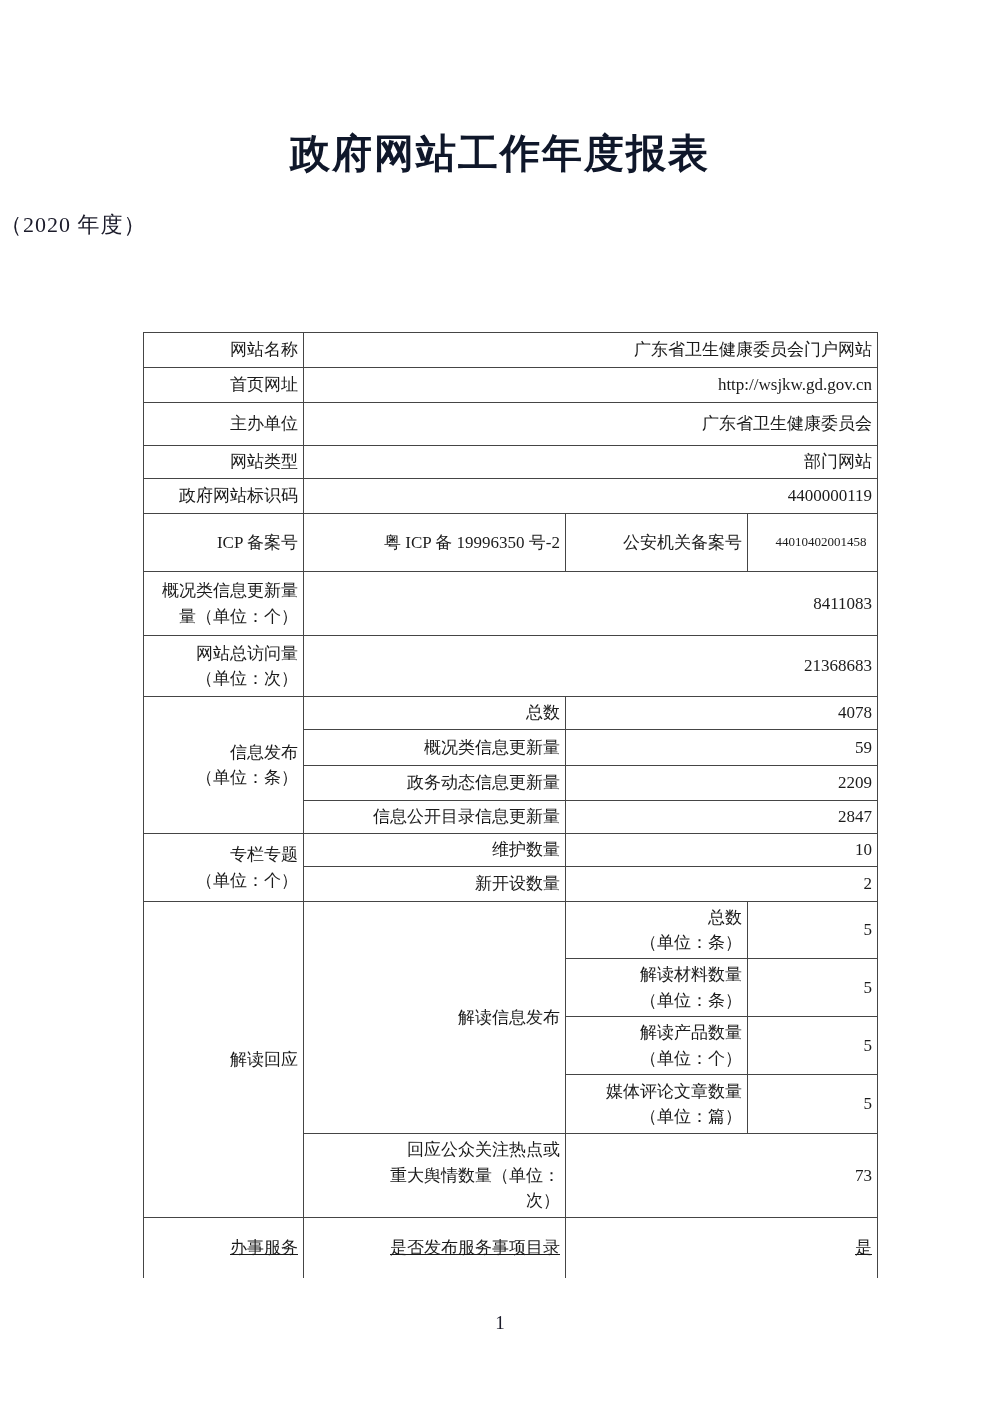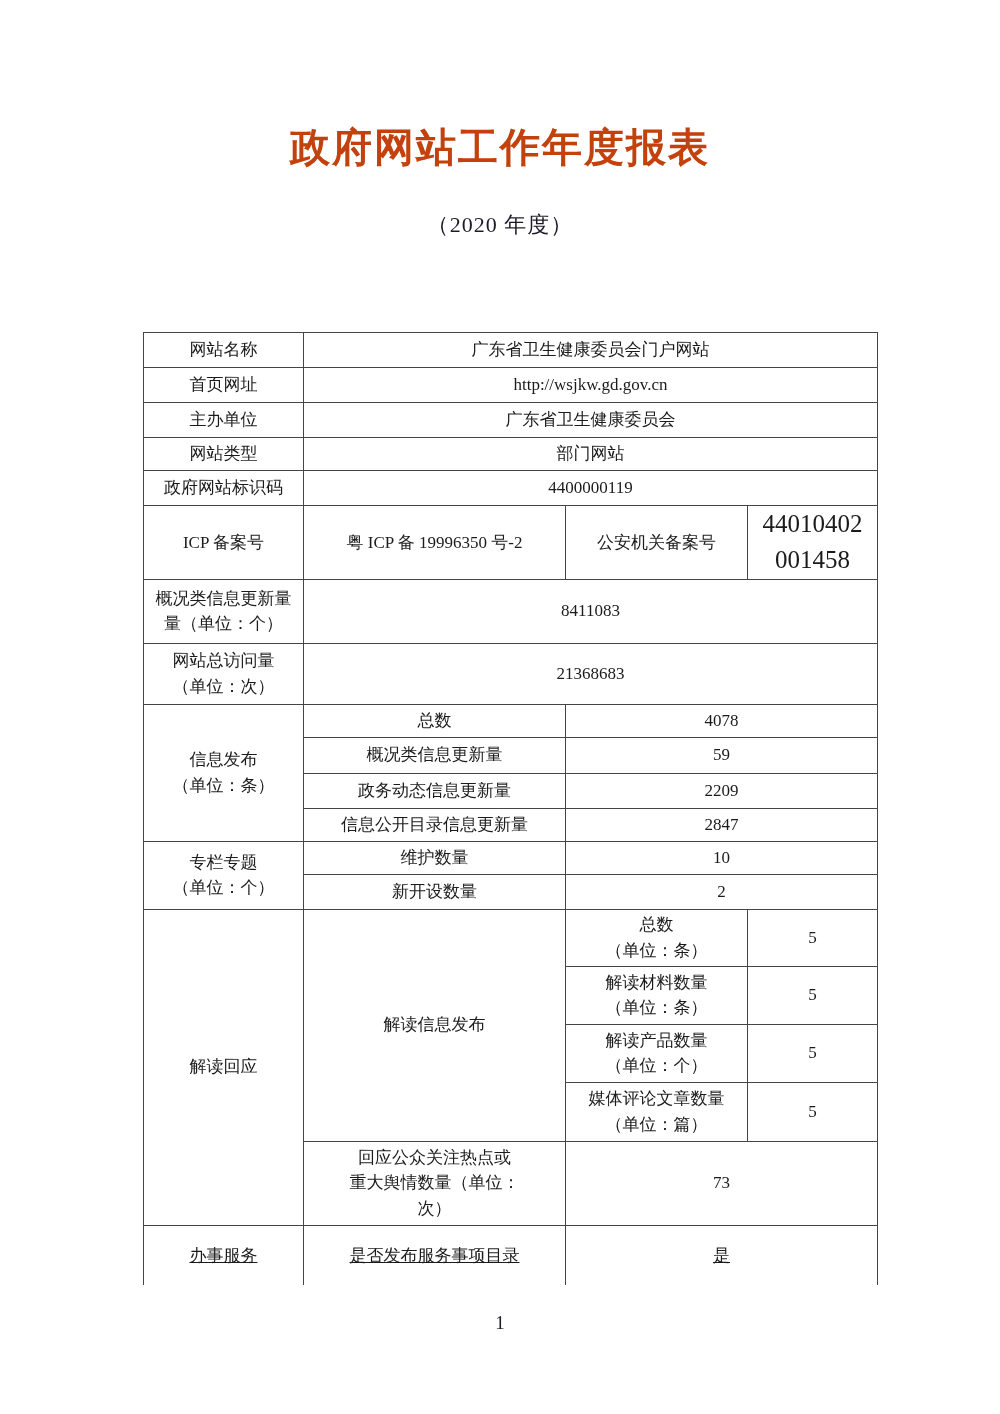--- a/index.html
+++ b/index.html
@@ -7,62 +7,61 @@
   .page {
     position:relative;
     width:1000px; height:1414px;
     margin:0 auto;
     background:#ffffff;
     font-family:"Liberation Serif","DejaVu Serif",serif;
     color:#1b1b1b;
     overflow:hidden;
   }
   .doc-title {
-    position:absolute; left:0; right:0; top:120px;
+    position:absolute; left:0; right:0; top:126px;
     text-align:center;
     font-family:"Liberation Sans","DejaVu Sans",sans-serif;
     font-weight:bold;
     font-size:40px;
     letter-spacing:2px;
-    color:#c2410c;
+    color:#0f172a;
   }
   .doc-subtitle {
     position:absolute; left:0; right:0; top:210px;
-    text-align:center;
     font-size:22px;
     letter-spacing:1px;
     color:#1b1b2a;
   }
   .reporting-unit {
     position:absolute; left:148px; top:297px;
     font-family:"Liberation Sans","DejaVu Sans",sans-serif;
     font-weight:bold;
     font-size:18px;
     color:#111;
   }
   table.report {
     position:absolute; left:143px; top:332px;
     width:734px;
     border-collapse:collapse;
     table-layout:fixed;
     font-size:17px;
   }
   table.report td {
     border:1px solid #454545;
-    text-align:center;
+    text-align:right;
     vertical-align:middle;
     padding:0 5px;
     line-height:1.5;
     color:#1b1b1b;
   }
   td.pre { white-space:pre-line; }
   .digits-wrap {
-    max-width:108px; margin:0 auto;
+    max-width:108px; margin:12px auto;
     word-break:break-all;
-    font-size:25px; line-height:1.45;
+    font-size:13px; line-height:1.45;
   }
   tr.cut td { border-bottom:none;text-decoration:underline; }
   td.bottom-label { vertical-align:bottom; padding-bottom:8px; }
   .page-number {
     position:absolute; left:0; right:0; top:1312px;
     text-align:center;
     font-size:19px;
     color:#1b1b2a;
   }
 </style>
@@ -86,21 +85,21 @@
         <tr style="height:35px">
       <td>网站名称</td>
       <td colspan="3">广东省卫生健康委员会门户网站</td>
     </tr>
 
     <tr style="height:35px">
       <td>首页网址</td>
       <td colspan="3">http://wsjkw.gd.gov.cn</td>
     </tr>
 
-    <tr style="height:35px">
+    <tr style="height:43px">
       <td>主办单位</td>
       <td colspan="3">广东省卫生健康委员会</td>
     </tr>
 
     <tr style="height:33px">
       <td>网站类型</td>
       <td colspan="3">部门网站</td>
     </tr>
 
     <tr style="height:35px">

